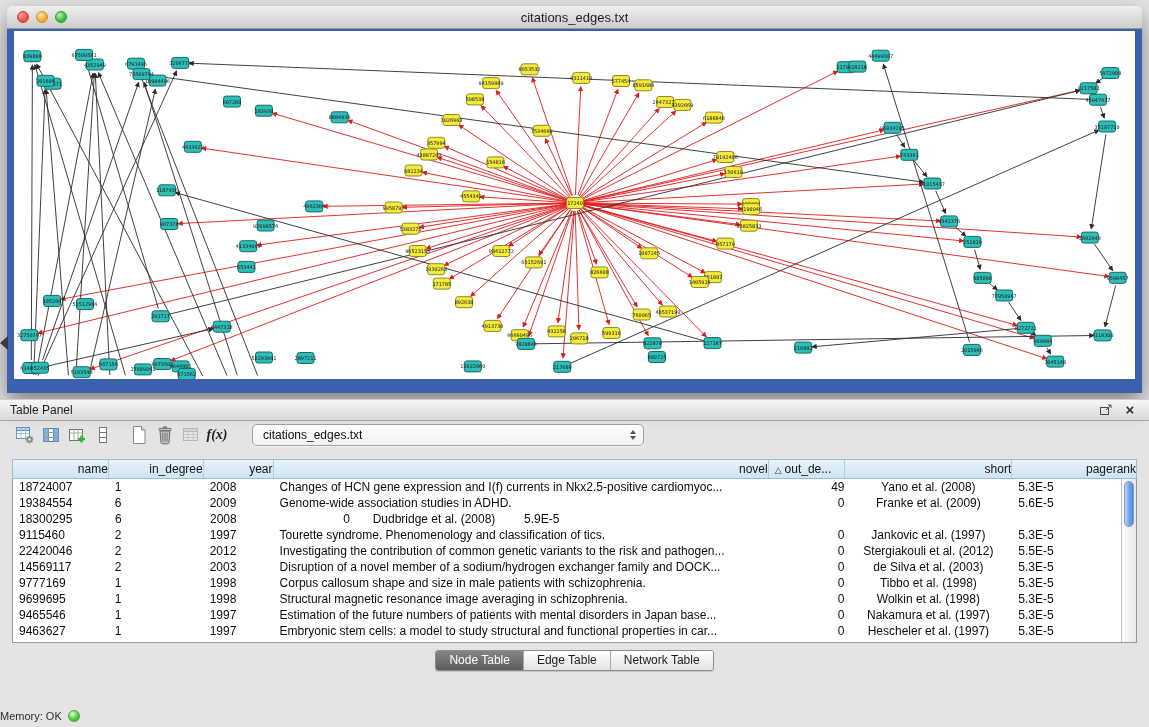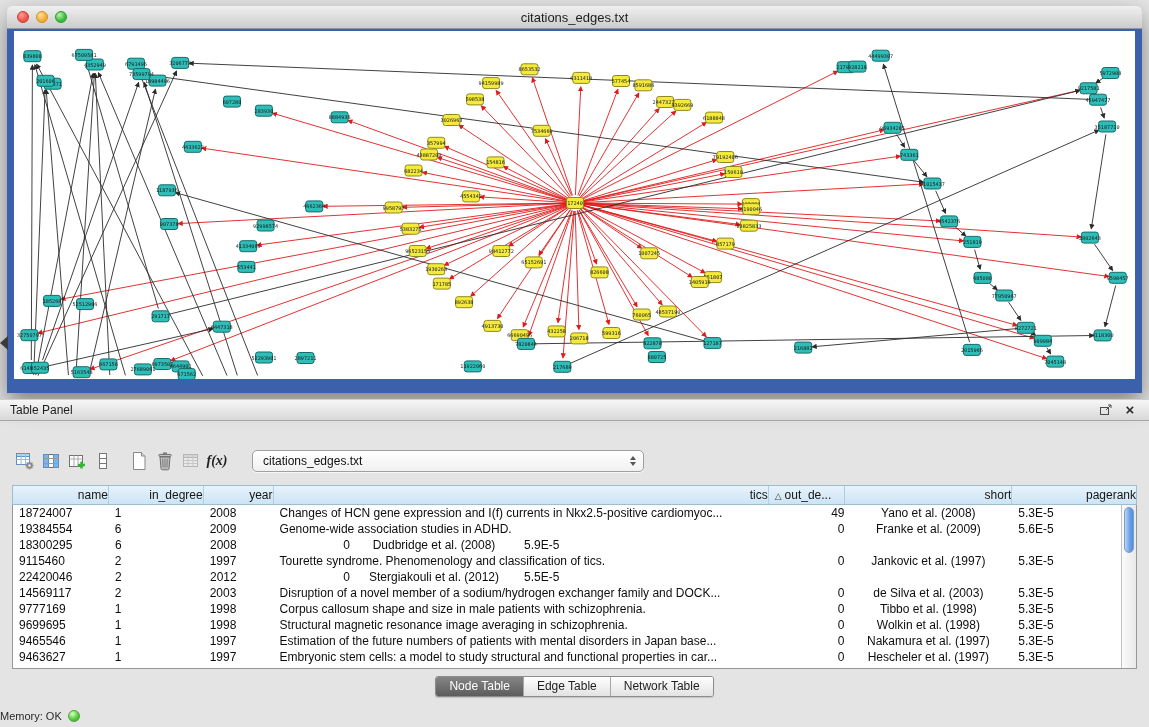--- a/index.html
+++ b/index.html
@@ -25,21 +25,21 @@
   
   .panel{position:absolute;left:0;top:399px;width:1149px;height:306px;}
   .panel-header{height:20px;background:linear-gradient(#f6f6f6,#d8d8d8);
     border-top:1px solid #cecece;border-bottom:1px solid #a6a6a6;
     display:flex;align-items:center;padding:0 10px;font-size:12px;color:#1d1d1d;}
   .panel-header .spacer{flex:1;}
   .ph-icon{width:18px;height:14px;display:flex;align-items:center;justify-content:center;margin-left:6px;cursor:default;}
   .ph-close{font-size:15px;font-weight:bold;color:#2e2e2e;line-height:14px;}
 
   .panel-body{padding:0 12px;}
-  .toolbar{display:flex;align-items:center;margin-top:26px;height:28px;}
+  .toolbar{display:flex;align-items:center;height:28px;}
   .tool{width:26px;height:24px;display:flex;align-items:center;justify-content:center;border-radius:3px;}
   .tool.group-gap{margin-left:10px;}
   .fx{font-family:"Liberation Serif",serif;font-style:italic;font-weight:bold;font-size:14px;color:#222;}
   .dropdown{margin-left:22px;width:392px;height:22px;border:1px solid #a0a0a0;border-radius:5px;
     background:linear-gradient(#ffffff,#f1f1f1);position:relative;display:flex;align-items:center;
     padding:0 22px 0 10px;box-sizing:border-box;font-size:12px;color:#111;box-shadow:0 1px 0 rgba(255,255,255,.7);}
   .dd-arrows{position:absolute;right:7px;top:50%;transform:translateY(-50%);display:flex;flex-direction:column;gap:2px;}
   .dd-arrows .up{width:0;height:0;border-left:3.5px solid transparent;border-right:3.5px solid transparent;border-bottom:4px solid #555;}
   .dd-arrows .down{width:0;height:0;border-left:3.5px solid transparent;border-right:3.5px solid transparent;border-top:4px solid #555;}
 
@@ -706,21 +706,21 @@
             <i class="down"></i>
           </span>
       </div>
     </div>
 
     <div class="dtable">
       <div class="thead">
           <div class="hcell c0">name</div>
           <div class="hcell c1">in_degree</div>
           <div class="hcell c2">year</div>
-          <div class="hcell c3">tics</div>
+          <div class="hcell c3">novel</div>
           <div class="hcell c4 sorted"><span class="sort">△</span>out_de...</div>
           <div class="hcell c5">short</div>
           <div class="hcell c6">pagerank</div>
         </div>
       <div class="tbody">
         <div class="trow">
             <div class="tcell c0">18724007</div>
             <div class="tcell c1">1</div>
             <div class="tcell c2">2008</div>
             <div class="tcell c3">Changes of HCN gene expression and I(f) currents in Nkx2.5-positive cardiomyoc...</div>
@@ -751,20 +751,21 @@
             <div class="tcell c2">1997</div>
             <div class="tcell c3">Tourette syndrome. Phenomenology and classification of tics.</div>
             <div class="tcell c4">0</div>
             <div class="tcell c5">Jankovic et al. (1997)</div>
             <div class="tcell c6">5.3E-5</div>
           </div>
           <div class="trow">
             <div class="tcell c0">22420046</div>
             <div class="tcell c1">2</div>
             <div class="tcell c2">2012</div>
+            <div class="tcell c3">Investigating the contribution of common genetic variants to the risk and pathogen...</div>
             <div class="tcell c4">0</div>
             <div class="tcell c5">Stergiakouli et al. (2012)</div>
             <div class="tcell c6">5.5E-5</div>
           </div>
           <div class="trow">
             <div class="tcell c0">14569117</div>
             <div class="tcell c1">2</div>
             <div class="tcell c2">2003</div>
             <div class="tcell c3">Disruption of a novel member of a sodium/hydrogen exchanger family and DOCK...</div>
             <div class="tcell c4">0</div>

